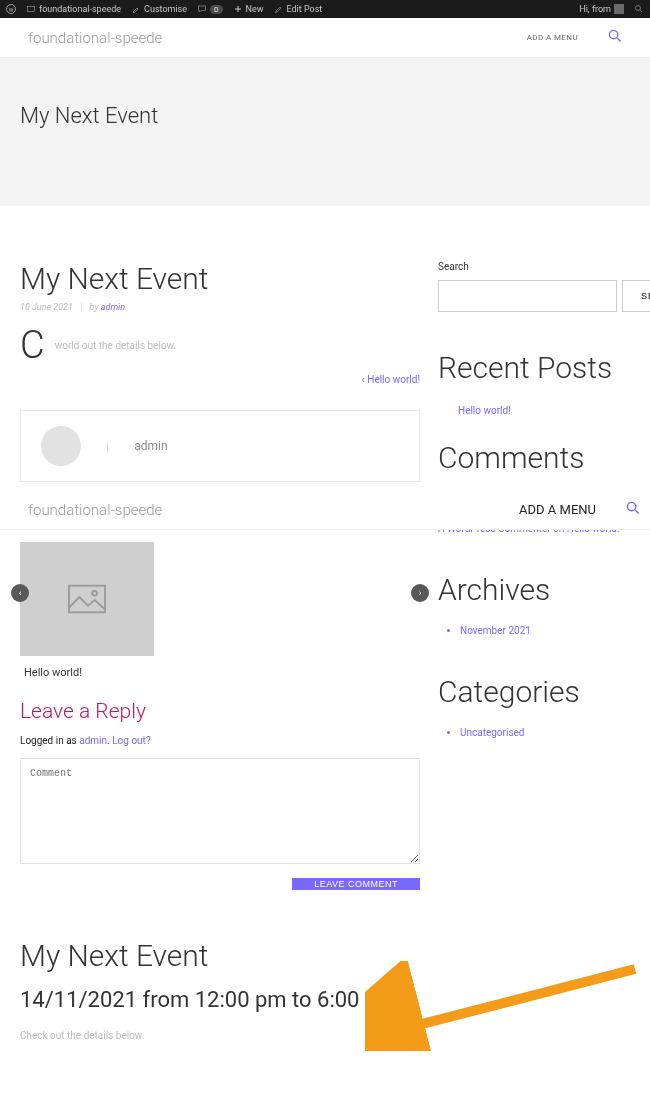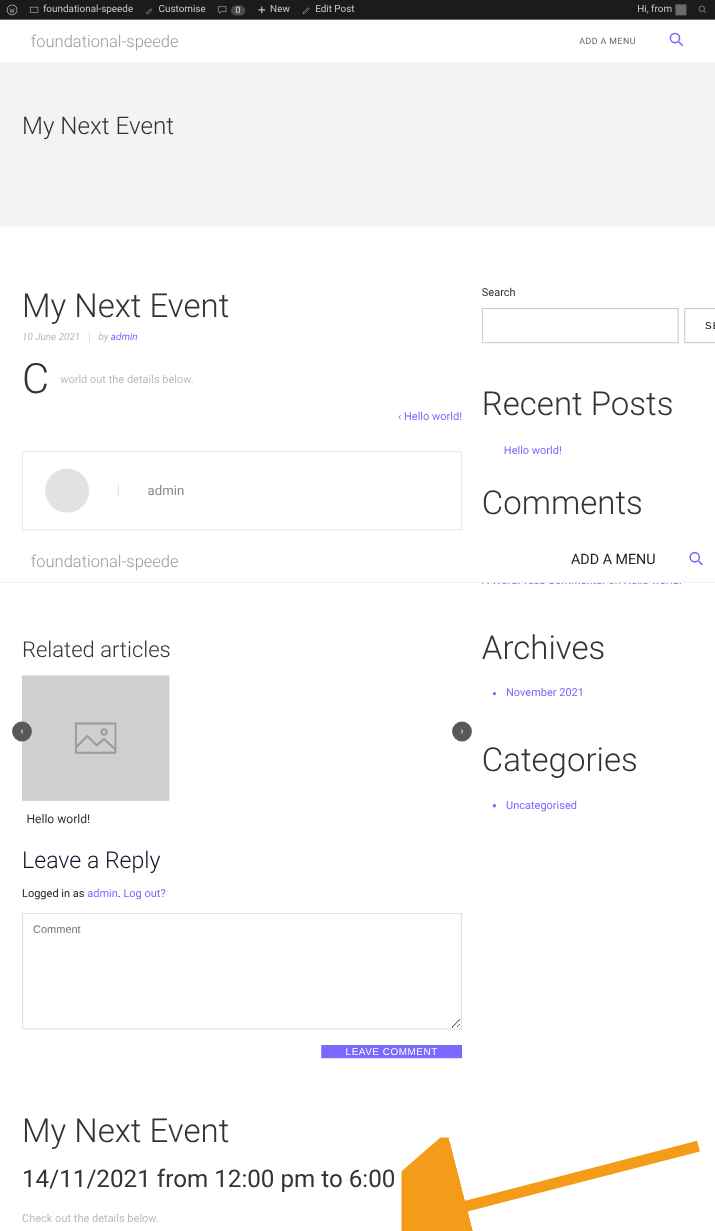--- a/index.html
+++ b/index.html
@@ -54,24 +54,24 @@
 .section-title { font-size: 20px; color: #333; font-weight: 300; margin-top: 48px; }
 .carousel { position: relative; margin-top: 12px; }
 .thumb { width: 134px; height: 114px; background: #cfcfcf; display: flex; align-items: center; justify-content: center; }
 .thumb svg { width: 38px; height: 30px; stroke: #9b9b9b; fill: none; stroke-width: 2; }
 .thumb-title { font-size: 11px; color: #333; margin-top: 10px; padding-left: 4px; }
 .car-btn { position: absolute; top: 42px; width: 18px; height: 18px; border-radius: 50%; background: #585858; color: #fff; display: flex; align-items: center; justify-content: center; font-size: 9px; cursor: pointer; }
 .car-prev { left: -9px; }
 .car-next { right: -9px; }
 
 
-.reply-h { font-size: 21px; color: #0f172a; font-weight: 300; margin-top: 20px; }
+.reply-h { font-size: 21px; color: #be185d; font-weight: 300; margin-top: 20px; }
 .logged { font-size: 10px; margin-top: 12px; }
 .logged a { color: #7868ff; text-decoration: none; }
-.comment-area { width: 100%; height: 106px; border: 1px solid #e2e2e2; font-size: 10px; color: #888; padding: 9px; margin-top: 12px; resize: vertical; font-family: Liberation Sans, sans-serif; }
+.comment-area { width: 100%; height: 106px; border: 1px solid #e2e2e2; font-size: 10px; color: #888; padding: 9px; margin-top: 12px; resize: vertical; font-family: Liberation Mono, monospace; }
 .submit-row { text-align: right; margin-top: 8px; }
 .submit-btn { background: #7a69ff; color: #fff; border: none; font-size: 9px; letter-spacing: 0.5px; padding: 1px 22px; cursor: pointer; }
 
 
 .event-title { font-size: 30px; color: #333; font-weight: 300; margin-top: 48px; }
 .event-time { font-size: 22px; color: #333; margin-top: 14px; font-weight: 400; }
 .event-desc { font-size: 10px; color: #bbb; margin-top: 18px; }
 
 
 .sb-label { font-size: 10px; color: #333; margin-bottom: 8px; }
@@ -183,21 +183,20 @@
       <a class="site">foundational-speede</a>
       <div class="right">
         <a class="menu">ADD A MENU</a>
         <span class="search"><svg viewBox="0 0 20 20" style="width:14px;height:14px;stroke:#7868ff;fill:none;stroke-width:2">
               <circle cx="8" cy="8" r="6"></circle>
               <path d="M13 13l5 5"></path>
             </svg></span>
       </div>
     </div>
 
-    <h3 class="section-title">Related articles</h3>
     <div class="carousel">
       <div class="car-btn car-prev">‹</div>
       <div class="thumb">
         <svg viewBox="0 0 40 30">
             <rect x="1" y="1" width="38" height="28"></rect>
             <circle cx="28" cy="9" r="2.5"></circle>
             <path d="M1 24l11-11 9 9 7-6 11 10"></path>
           </svg>
       </div>
       <div class="thumb-title">Hello world!</div>

